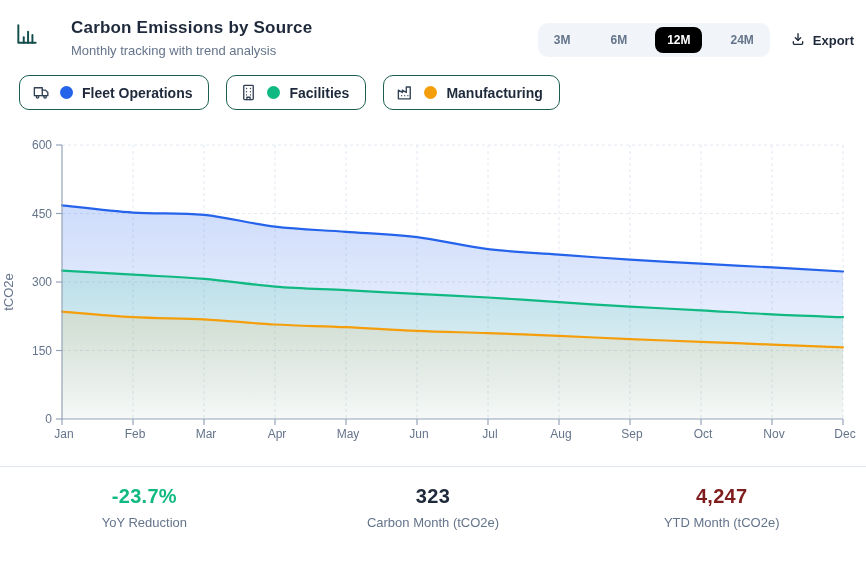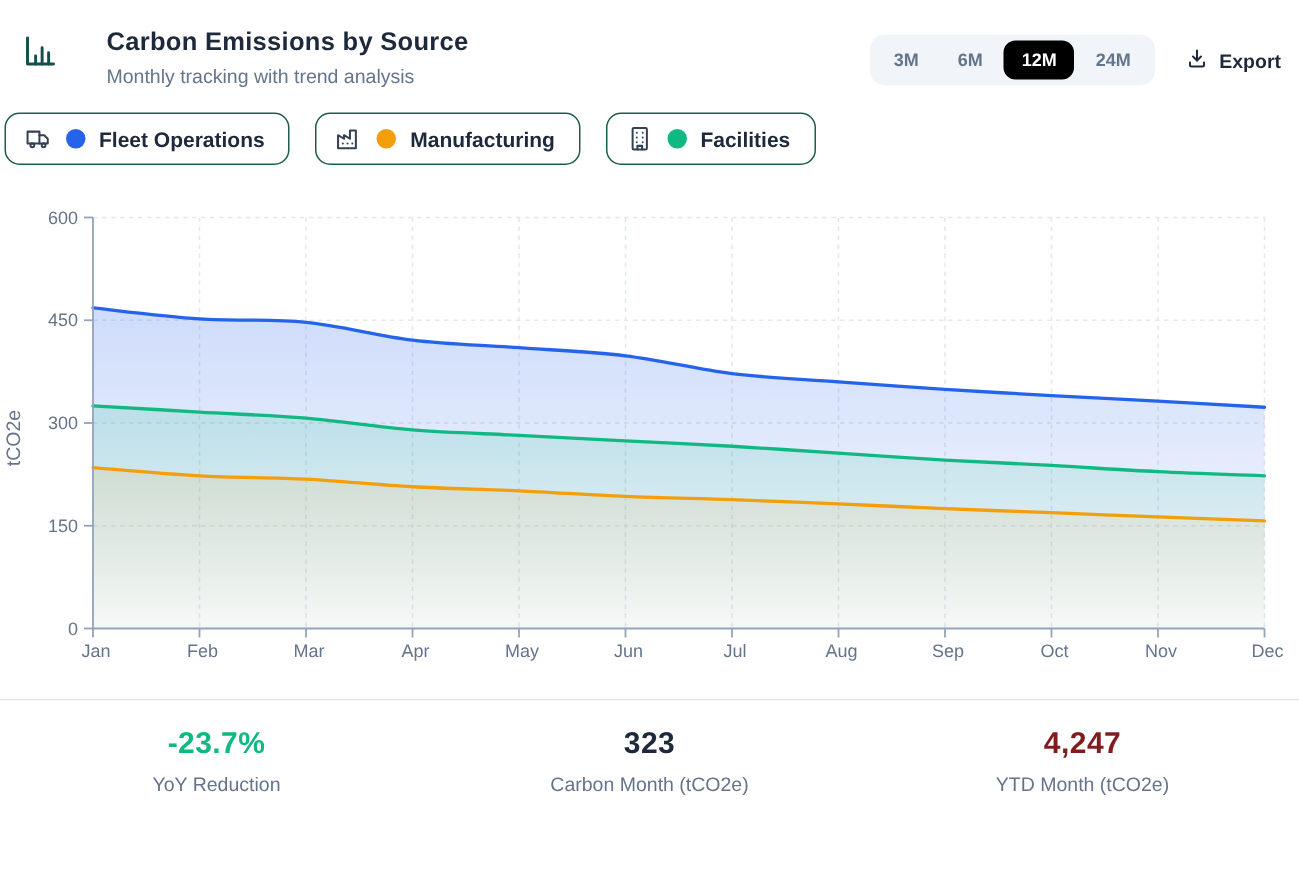--- a/index.html
+++ b/index.html
@@ -5,27 +5,27 @@
   * { margin:0; padding:0; box-sizing:border-box; }
   html,body { width:866px; height:584px; background:#ffffff; font-family:"Liberation Sans", sans-serif; overflow:hidden; }
 
   
   .header { display:flex; justify-content:space-between; align-items:flex-start; padding:18px 12px 0 14px; }
   .header-left { display:flex; gap:31px; }
   .hdr-icon { margin-top:3px; }
   .title { font-size:17px; font-weight:700; color:#1e293b; letter-spacing:.2px; }
   .subtitle { font-size:13px; color:#64748b; margin-top:5px; }
   .header-right { display:flex; align-items:center; gap:20px; margin-top:5px; }
-  .range-group { background:#f1f5f9; border-radius:10px; padding:4px; display:flex; gap:2px; }
+  .range-group { background:#f1f5f9; border-radius:10px; padding:4px; display:flex; gap:16px; }
   .range-btn { border:none; background:transparent; color:#64748b; font-family:inherit; font-weight:700; font-size:12px; padding:6px 12px; border-radius:8px; cursor:pointer; }
   .range-btn.active { background:#000000; color:#ffffff; }
   .export-btn { display:flex; align-items:center; gap:7px; background:none; border:none; font-family:Liberation Sans, sans-serif; font-size:13px; font-weight:700; color:#1e293b; cursor:pointer; }
 
   
-  .legend-row { display:flex; gap:17px; padding:17px 12px 0 3px; }
+  .legend-row { display:flex; gap:17px; padding:17px 12px 0 3px;margin-left:16px; }
   .chip { display:inline-flex; align-items:center; gap:9px; border:1.5px solid #1b5e50; border-radius:10px; padding:7px 16px 7px 12px; background:#fff; cursor:pointer; }
   .chip-label { font-size:14px; font-weight:700; color:#1e293b; }
   .legend-dot { width:13px; height:13px; border-radius:50%; }
   .chip svg { display:block; }
 
   
   .chart-wrap { margin-top:24px; }
   #chart-svg { display:block; }
   #chart-svg text { font-family:"Liberation Sans", sans-serif; }
 
@@ -83,37 +83,37 @@
         <circle cx="7" cy="17.5" r="1.6"></circle>
           <circle cx="16.5" cy="17.5" r="1.6"></circle>
       </svg>
     </span>
     <span class="legend-dot" style="background: rgb(37, 99, 235);"></span>
     <span class="chip-label">Fleet Operations</span>
   </div>
   <div class="chip">
     <span>
       <svg width="19" height="19" viewBox="0 0 24 24" fill="none" stroke="#334155" stroke-width="1.7" stroke-linecap="round" stroke-linejoin="round">
-        <path d="M3 20V9l5 3V9l5 3V9l0 0V5h5v15H3z"></path>
-        <path d="M7 16h.01M11 16h.01M15 16h.01"></path>
-      </svg>
-    </span>
-    <span class="legend-dot" style="background: rgb(245, 158, 11);"></span>
-    <span class="chip-label">Manufacturing</span>
+        <rect x="6" y="3" width="12" height="18" rx="1"></rect>
+        <path d="M9.5 7h.01M14.5 7h.01M9.5 11h.01M14.5 11h.01M9.5 15h.01M14.5 15h.01"></path>
+        <path d="M10 21v-3h4v3"></path>
+      </svg>
+    </span>
+    <span class="legend-dot" style="background: rgb(16, 185, 129);"></span>
+    <span class="chip-label">Facilities</span>
   </div>
   <div class="chip">
     <span>
       <svg width="19" height="19" viewBox="0 0 24 24" fill="none" stroke="#334155" stroke-width="1.7" stroke-linecap="round" stroke-linejoin="round">
-        <rect x="6" y="3" width="12" height="18" rx="1"></rect>
-        <path d="M9.5 7h.01M14.5 7h.01M9.5 11h.01M14.5 11h.01M9.5 15h.01M14.5 15h.01"></path>
-        <path d="M10 21v-3h4v3"></path>
-      </svg>
-    </span>
-    <span class="legend-dot" style="background: rgb(16, 185, 129);"></span>
-    <span class="chip-label">Facilities</span>
+        <path d="M3 20V9l5 3V9l5 3V9l0 0V5h5v15H3z"></path>
+        <path d="M7 16h.01M11 16h.01M15 16h.01"></path>
+      </svg>
+    </span>
+    <span class="legend-dot" style="background: rgb(245, 158, 11);"></span>
+    <span class="chip-label">Manufacturing</span>
   </div>
 </div>
 
 <div class="chart-wrap">
   <svg id="chart-svg" width="866" height="318" viewBox="0 0 866 318">
       <defs>
         <linearGradient id="grad0" gradientUnits="userSpaceOnUse" x1="0" y1="11" x2="0" y2="285">
           <stop offset="0" stop-color="#2563eb" stop-opacity="0.28"></stop>
           <stop offset="1" stop-color="#2563eb" stop-opacity="0.02"></stop>
         </linearGradient>

